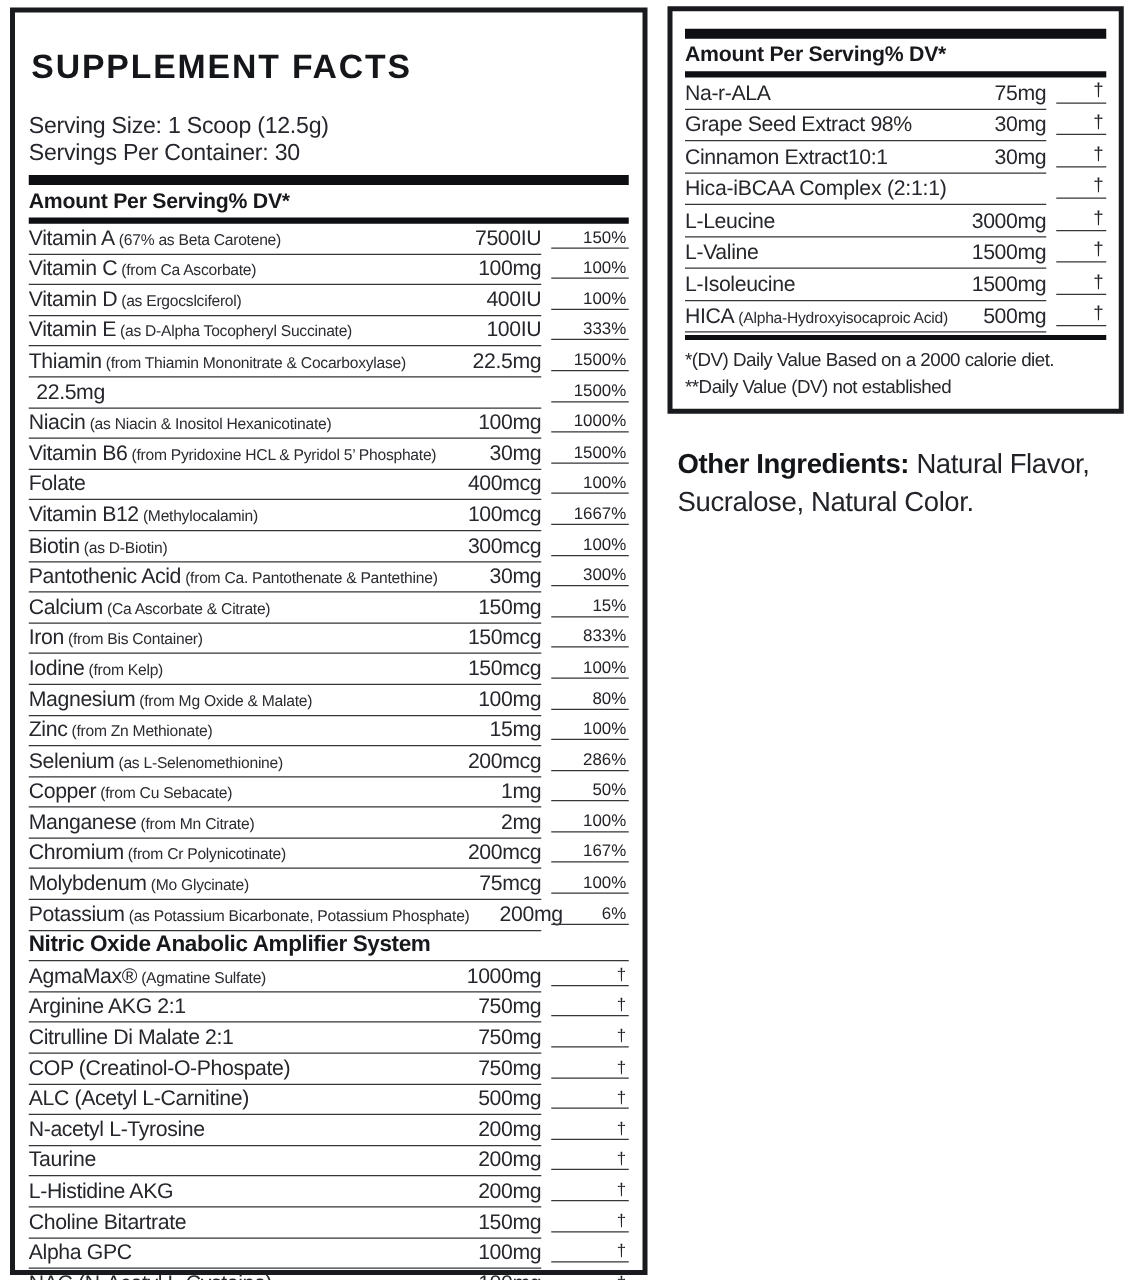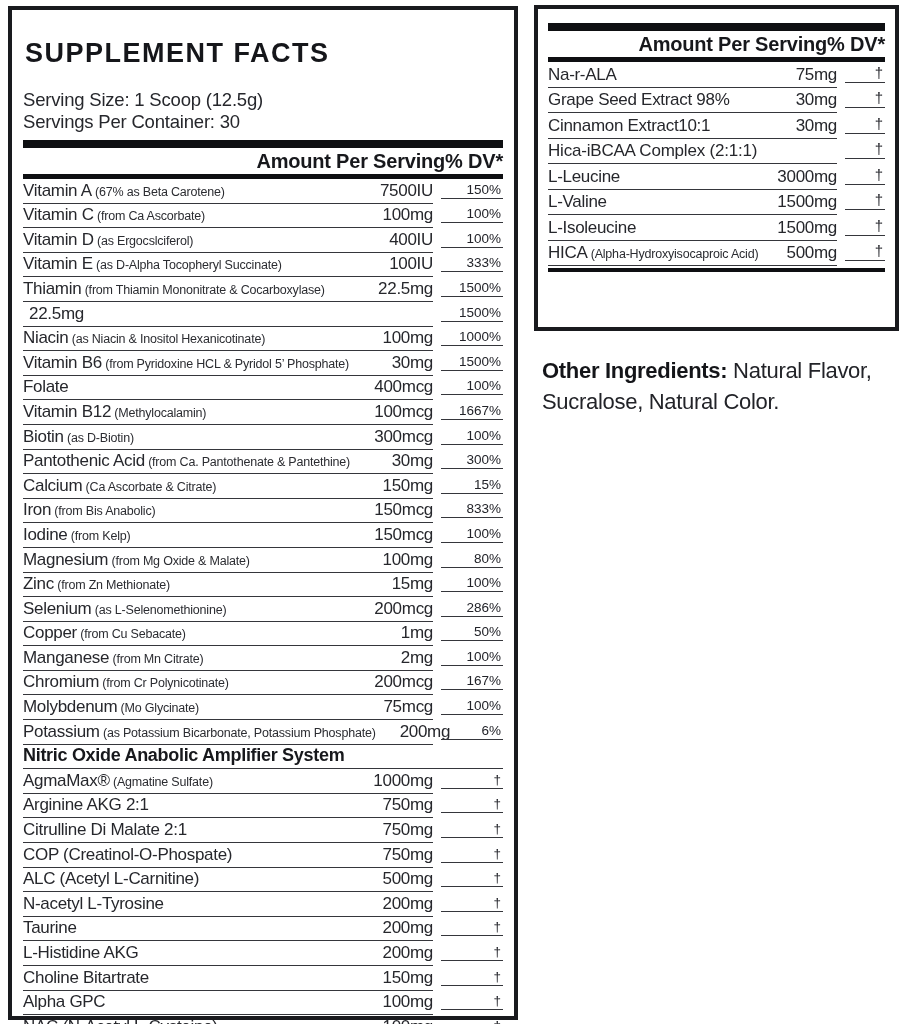--- a/index.html
+++ b/index.html
@@ -25,22 +25,22 @@
     color: #15161a; margin: 22px 0 8px 2px; white-space: nowrap;
   }
   .serving-line { font-size: 18.5px; line-height: 22px; color: #26272c; letter-spacing: -0.2px; }
   .serving-block { margin-top: 20px; }
 
   .bar-thick { height: 8px; background: #0e0f12; margin-top: 7px; }
   .bar-med   { height: 5px; background: #0e0f12; }
   .bar-thin4 { height: 4px; background: #0e0f12; margin-top: 2px; }
 
   .col-hdr {
-    display: flex; justify-content: flex-end; align-items: center;
-    height: 26px; font-weight: bold; font-size: 20px; color: #17181c;
+    display: flex; justify-content: flex-start; align-items: center;
+    height: 26px; font-weight: bold; font-size: 17px; color: #17181c;
     letter-spacing: -0.2px;
   }
 
   .row { display: flex; height: 24.6px; white-space: nowrap; }
   .panel-right .row { height: 25.5px; }
   .row .main {
     flex: 1; display: flex; justify-content: space-between; align-items: flex-end;
     border-bottom: 1.5px solid #35363b; padding-bottom: 2px; min-width: 0; gap: 18px;
   }
   .row .namecell { font-size: 17px; letter-spacing: -0.3px; color: #26272c; }
@@ -172,21 +172,21 @@
   </div>
         <div class="row">
     <div class="main">
       <span class="namecell"><span>Calcium</span><span class="note"> (Ca Ascorbate &amp; Citrate)</span></span>
       <span class="amount">150mg</span>
     </div>
     <div class="dvcell">15%</div>
   </div>
         <div class="row">
     <div class="main">
-      <span class="namecell"><span>Iron</span><span class="note"> (from Bis Anabolic)</span></span>
+      <span class="namecell"><span>Iron</span><span class="note"> (from Bis Container)</span></span>
       <span class="amount">150mcg</span>
     </div>
     <div class="dvcell">833%</div>
   </div>
         <div class="row">
     <div class="main">
       <span class="namecell"><span>Iodine</span><span class="note"> (from Kelp)</span></span>
       <span class="amount">150mcg</span>
     </div>
     <div class="dvcell">100%</div>
@@ -389,20 +389,24 @@
   </div>
         <div class="row">
     <div class="main">
       <span class="namecell"><span>HICA</span><span class="note"> (Alpha-Hydroxyisocaproic Acid)</span></span>
       <span class="amount">500mg</span>
     </div>
     <div class="dvcell">†</div>
   </div>
       </div>
     <div class="bar-thin4"></div>
+    <div class="footnotes">
+      <div>*(DV) Daily Value Based on a 2000 calorie diet.</div>
+      <div>**Daily Value (DV) not established</div>
+    </div>
   </div>
 
   <div class="other-ing">
     <span class="lbl">Other Ingredients:</span><span> Natural Flavor,</span><br>
     <span>Sucralose, Natural Color.</span>
   </div>
 
 </div>
 
 </body></html>

